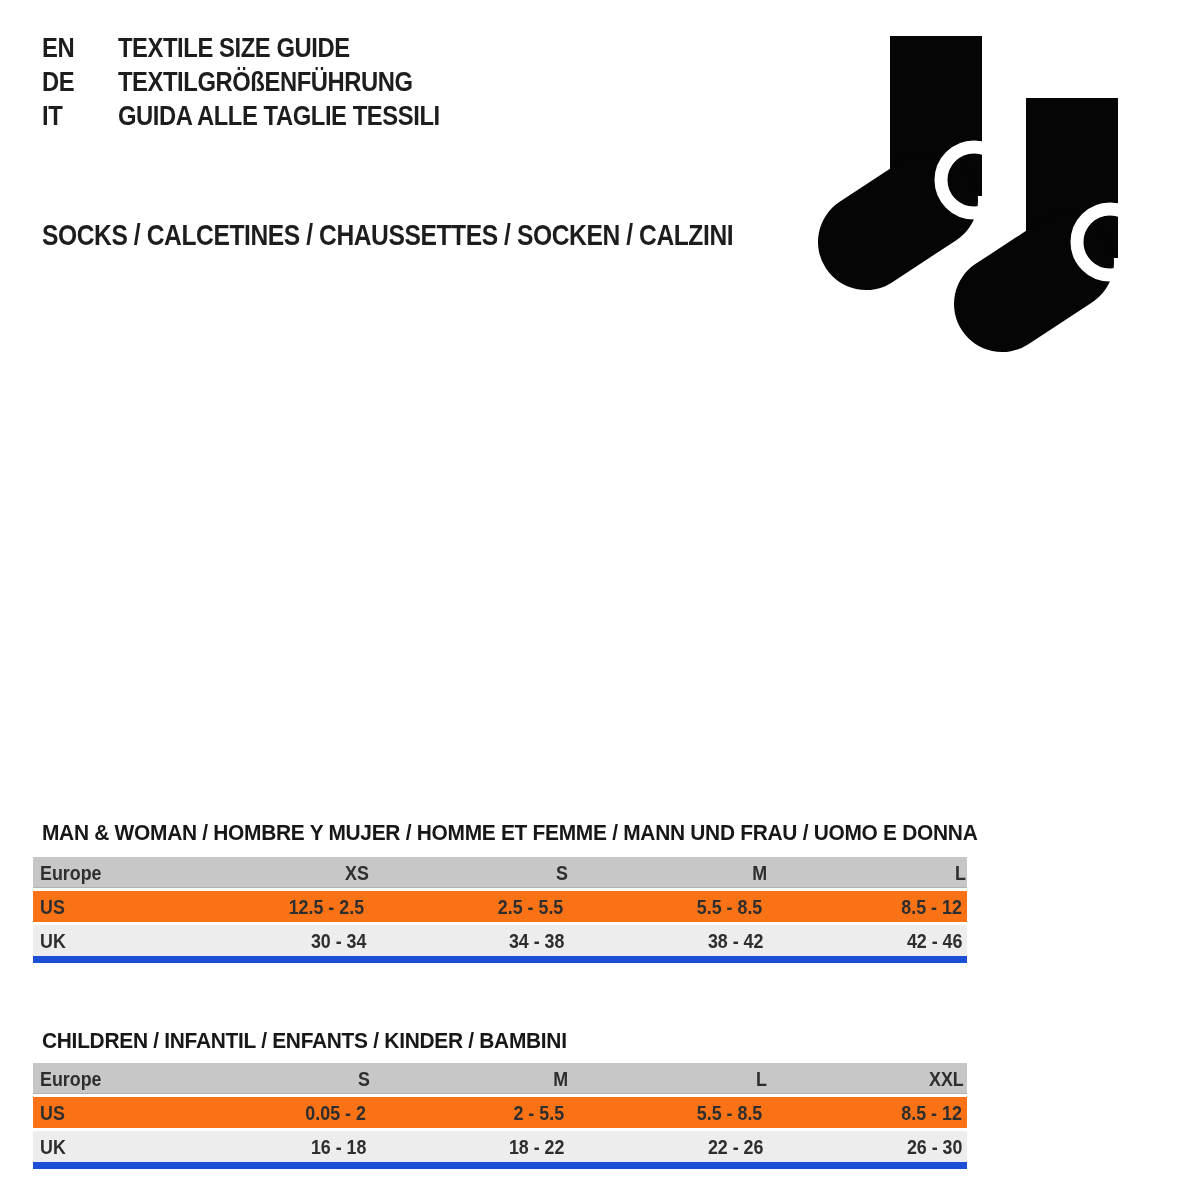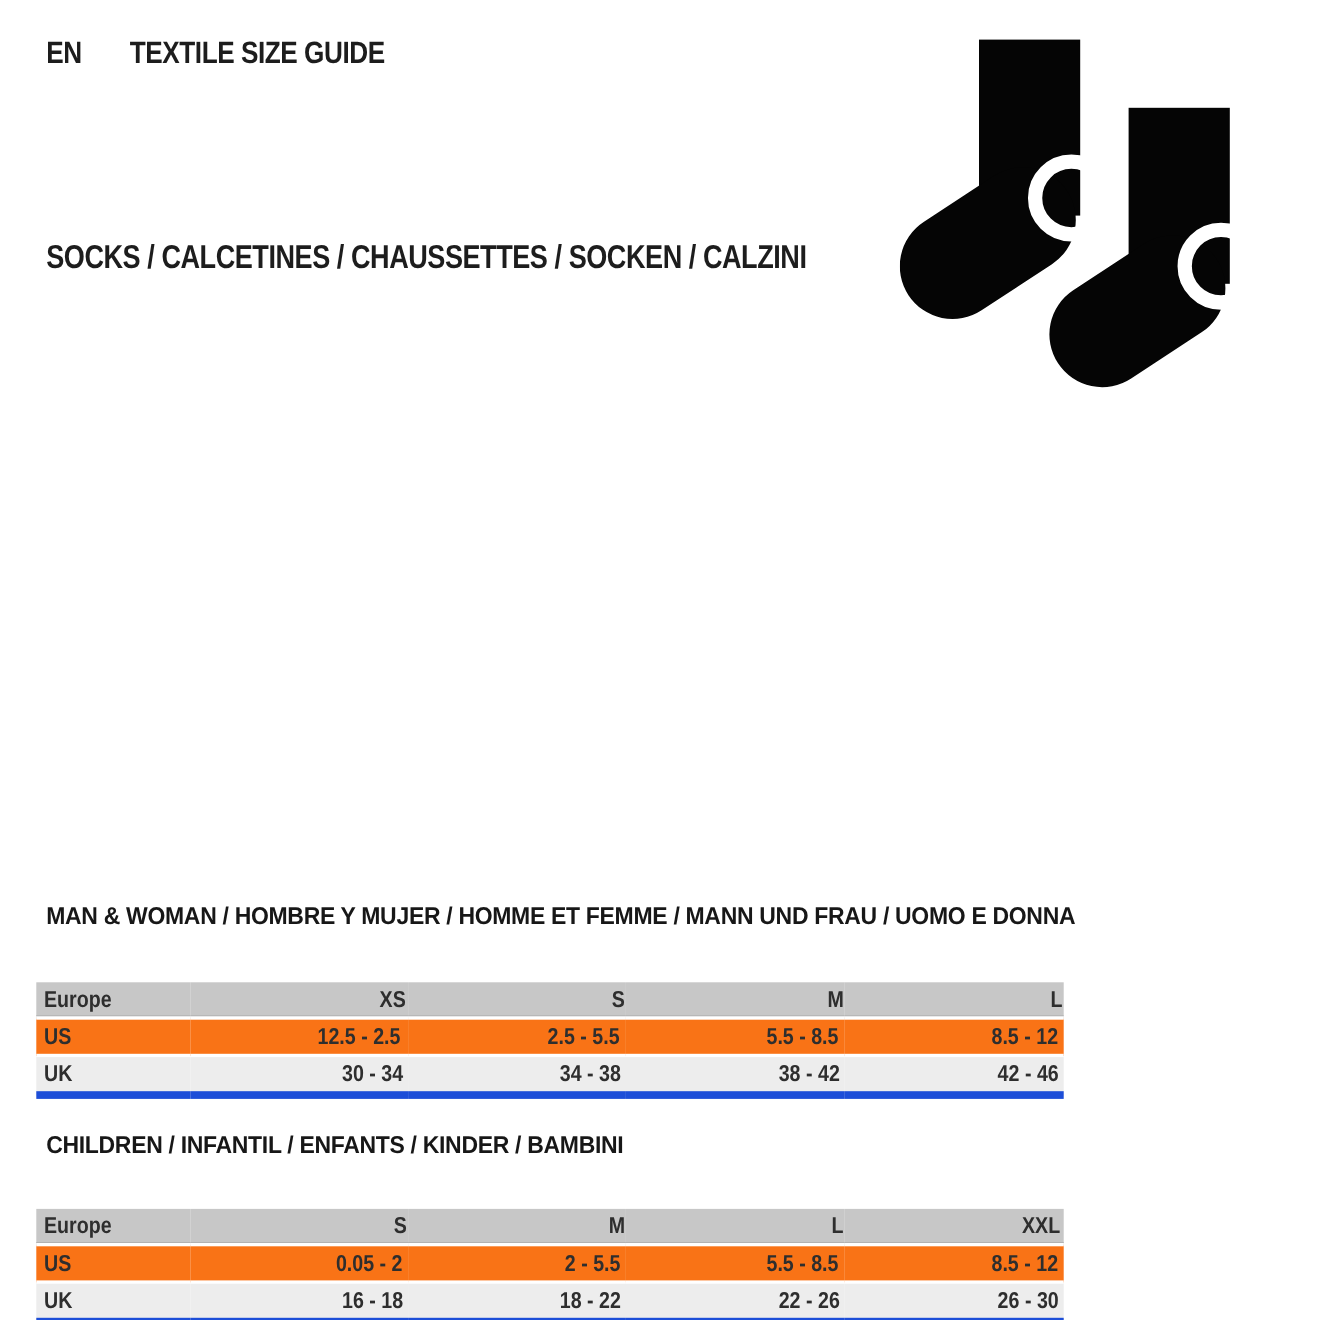--- a/index.html
+++ b/index.html
@@ -82,21 +82,20 @@
   .sec-title.adults   { top: 820px; }
   .sec-title.children { top: 1028px; }
 
   
   table.size-table {
     position: absolute;
     left: 33px;
     width: 934px;
     border-collapse: collapse;
     table-layout: fixed;
-    margin-top: 36px;
   }
   table.adults-pos   { top: 857px; }
   table.children-pos { top: 1063px; }
 
   table.size-table td {
     padding: 0;
     height: 31px;
     font-size: 21px;
     font-weight: 700;
     color: #2e2e2e;
@@ -126,20 +125,28 @@
 </style>
 </head>
 <body>
 
 <div class="canvas">
 
   <div class="langs">
     <div class="lang-row">
       <span class="lang-code">EN</span>
       <span class="lang-title">TEXTILE SIZE GUIDE</span>
+    </div>
+    <div class="lang-row">
+      <span class="lang-code">DE</span>
+      <span class="lang-title">TEXTILGRÖßENFÜHRUNG</span>
+    </div>
+    <div class="lang-row">
+      <span class="lang-code">IT</span>
+      <span class="lang-title">GUIDA ALLE TAGLIE TESSILI</span>
     </div>
   </div>
 
   <div class="subtitle">SOCKS / CALCETINES / CHAUSSETTES / SOCKEN / CALZINI</div>
 
   <svg class="socks-svg" width="336" height="336" viewBox="0 0 336 336" aria-hidden="true">
     <defs>
       <g id="sock">
         <rect x="72" y="6" width="92" height="160" fill="#050505"></rect>
         <line x1="48" y1="212" x2="112" y2="170" stroke="#050505" stroke-width="96" stroke-linecap="round"></line>

